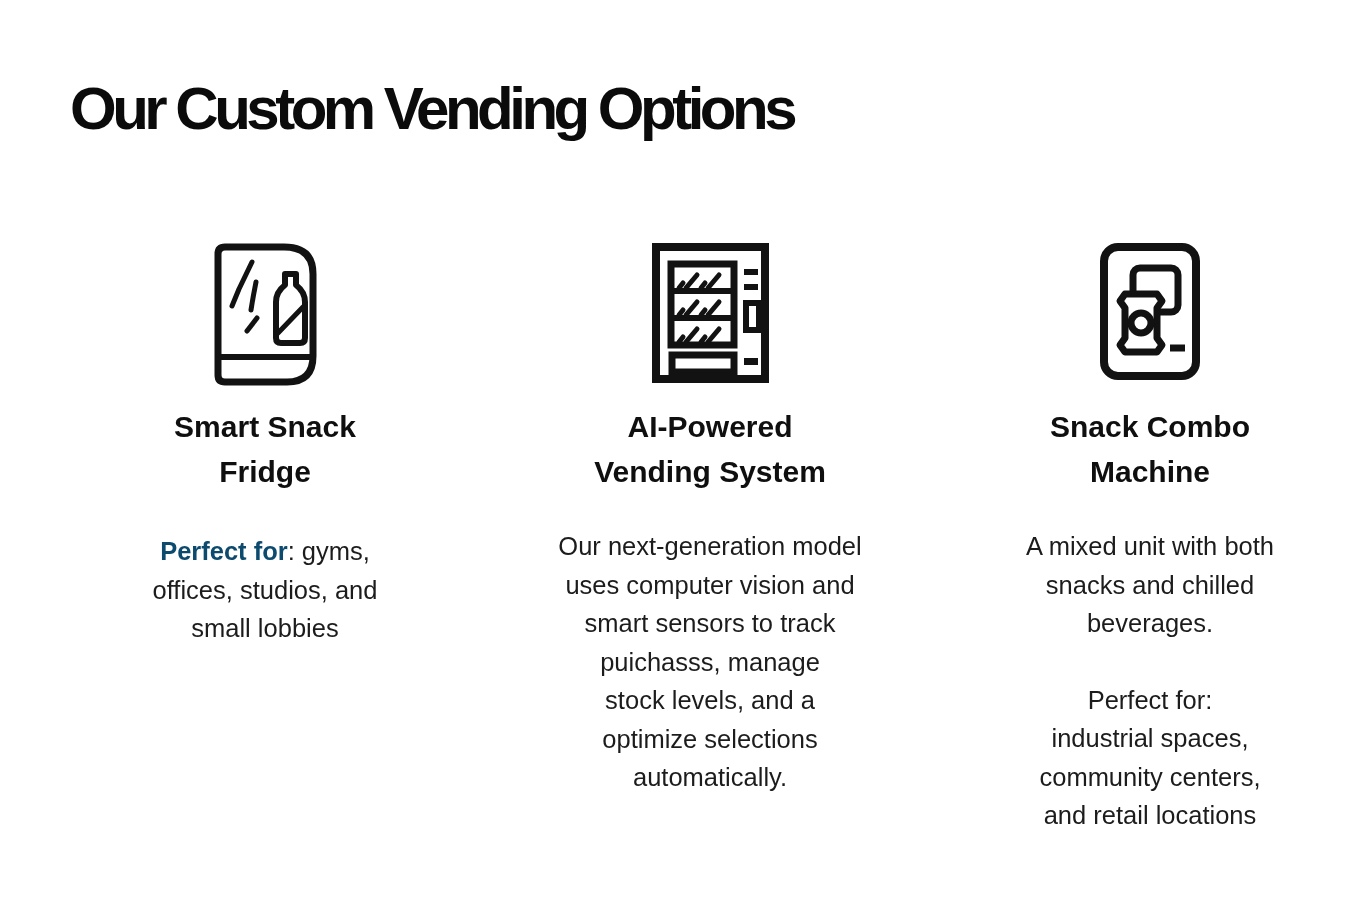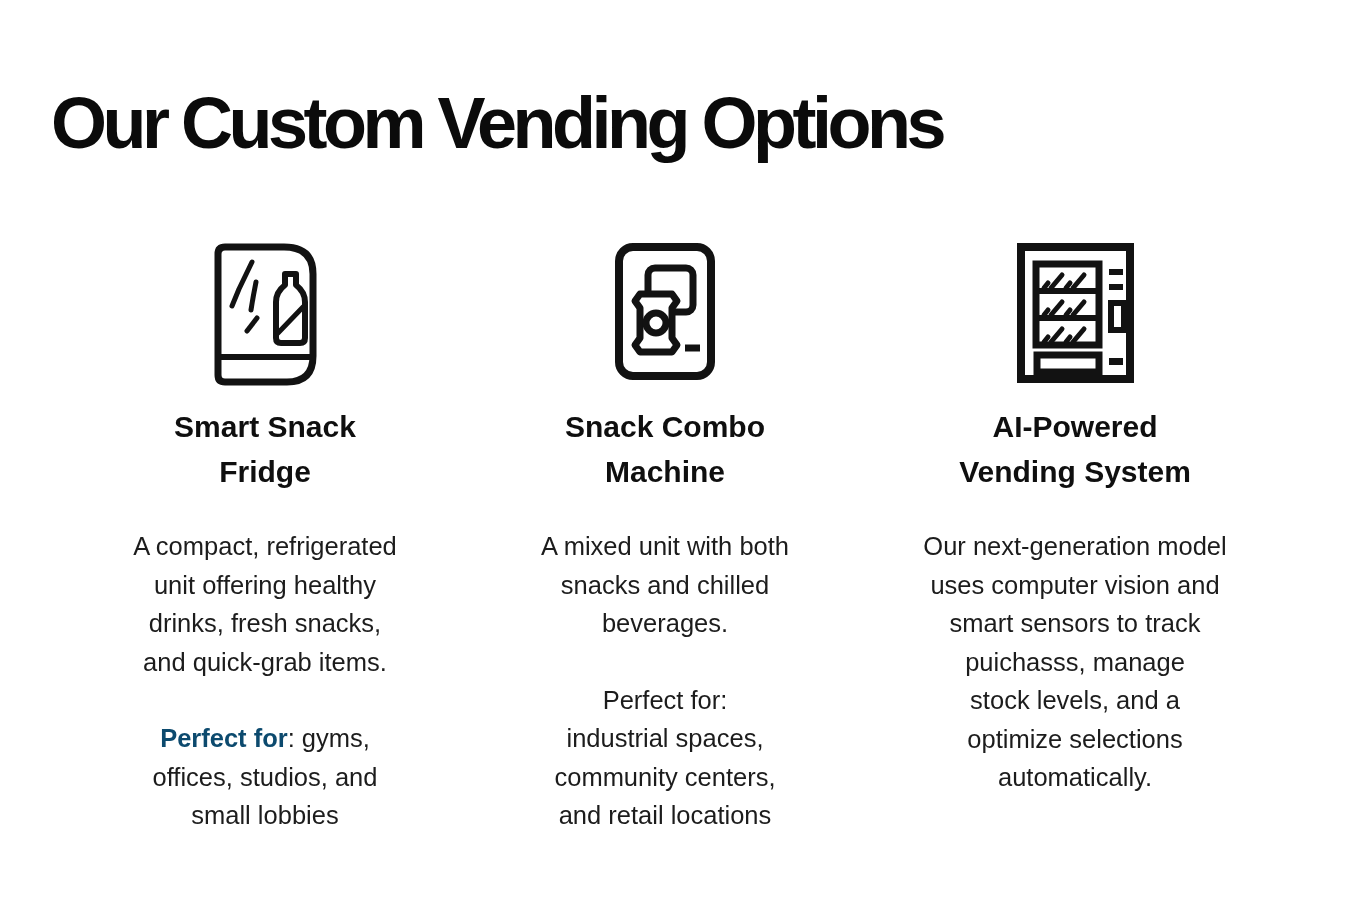--- a/index.html
+++ b/index.html
@@ -6,33 +6,33 @@
   body {
     width: 1351px; height: 901px;
     background: #ffffff;
     font-family: "Liberation Sans", sans-serif;
     color: #161616;
     position: relative;
     overflow: hidden;
   }
   .page-title {
     position: absolute;
-    top: 39px; left: 51px;
-    font-size: 72px;
+    top: 39px; left: 70px;
+    font-size: 60px;
     font-weight: 700;
     letter-spacing: -4.5px;
     line-height: 1;
     color: #0b0b0b;
     white-space: nowrap;
   }
   .cards {
     position: absolute;
     top: 243px; left: 95px;
     display: flex;
-    gap: 65px;
+    gap: 95px;
   }
   .card {
     display: flex;
     flex-direction: column;
     align-items: center;
     text-align: center;
   }
   .card-1 { width: 340px; }
   .card-2 { width: 330px; }
   .card-3 { width: 360px; }
@@ -76,48 +76,23 @@
         <line x1="5" y1="114" x2="98" y2="114" stroke="#121212" stroke-width="6"></line>
         <path d="M71 31 h11 v11 q9 7 9 17 v36 q0 5 -5 5 h-19 q-5 0 -5 -5 v-36 q0 -10 9 -17 z" stroke="#121212" stroke-width="6" stroke-linejoin="round"></path>
         <line x1="64" y1="90" x2="89" y2="64" stroke="#121212" stroke-width="5" stroke-linecap="round"></line>
         <path d="M38 19 L25 46 L18 63" stroke="#121212" stroke-width="5" stroke-linecap="round" stroke-linejoin="round"></path>
         <path d="M42 39 Q39 54 37 67" stroke="#121212" stroke-width="5" stroke-linecap="round"></path>
         <line x1="43" y1="75" x2="33" y2="88" stroke="#121212" stroke-width="5" stroke-linecap="round"></line>
       </svg>
     </div>
     <h2 class="card-title">Smart Snack
 Fridge</h2>
-    <p class="desc">A compact, refrigerated
-unit offering healthy
-drinks, fresh snacks,
-and quick-grab items.</p>
     <p class="desc perfect"><strong>Perfect for</strong><span>: gyms,
 offices, studios, and
 small lobbies</span></p>
-  </section>
-
-  <section class="card card-2">
-    <div class="icon-wrap">
-      <svg width="100" height="137" viewBox="0 0 100 137" fill="none">
-        <rect x="4" y="4" width="92" height="129" rx="14" stroke="#121212" stroke-width="8"></rect>
-        <rect x="33" y="25" width="45" height="44" rx="7" stroke="#121212" stroke-width="7"></rect>
-        <path d="M25 51 L57 51 L62 58 L57 65 L57 95 L62 102 L57 109 L25 109 L20 102 L25 95 L25 65 L20 58 Z" fill="#ffffff" stroke="#121212" stroke-width="7" stroke-linejoin="round"></path>
-        <circle cx="41" cy="80" r="10" fill="#ffffff" stroke="#121212" stroke-width="7"></circle>
-        <line x1="70" y1="105" x2="85" y2="105" stroke="#121212" stroke-width="7"></line>
-      </svg>
-    </div>
-    <h2 class="card-title">Snack Combo
-Machine</h2>
-    <p class="desc">A mixed unit with both
-snacks and chilled
-beverages.</p>
-    <p class="desc perfect"><strong></strong><span>Perfect for:
-industrial spaces,
-community centers,
-and retail locations</span></p>
   </section>
 
   <section class="card card-3">
     <div class="icon-wrap">
       <svg width="117" height="140" viewBox="0 0 117 140" fill="none">
         <rect x="4" y="4" width="109" height="132" stroke="#121212" stroke-width="8"></rect>
         <rect x="19" y="21" width="63" height="81" stroke="#121212" stroke-width="7"></rect>
         <line x1="19" y1="48" x2="82" y2="48" stroke="#121212" stroke-width="6"></line>
         <line x1="19" y1="75" x2="82" y2="75" stroke="#121212" stroke-width="6"></line>
 
@@ -142,13 +117,34 @@
 Vending System</h2>
     <p class="desc">Our next-generation model
 uses computer vision and
 smart sensors to track
 puichasss, manage
 stock levels, and a
 optimize selections
 automatically.</p>
   </section>
 
+  <section class="card card-2">
+    <div class="icon-wrap">
+      <svg width="100" height="137" viewBox="0 0 100 137" fill="none">
+        <rect x="4" y="4" width="92" height="129" rx="14" stroke="#121212" stroke-width="8"></rect>
+        <rect x="33" y="25" width="45" height="44" rx="7" stroke="#121212" stroke-width="7"></rect>
+        <path d="M25 51 L57 51 L62 58 L57 65 L57 95 L62 102 L57 109 L25 109 L20 102 L25 95 L25 65 L20 58 Z" fill="#ffffff" stroke="#121212" stroke-width="7" stroke-linejoin="round"></path>
+        <circle cx="41" cy="80" r="10" fill="#ffffff" stroke="#121212" stroke-width="7"></circle>
+        <line x1="70" y1="105" x2="85" y2="105" stroke="#121212" stroke-width="7"></line>
+      </svg>
+    </div>
+    <h2 class="card-title">Snack Combo
+Machine</h2>
+    <p class="desc">A mixed unit with both
+snacks and chilled
+beverages.</p>
+    <p class="desc perfect"><strong></strong><span>Perfect for:
+industrial spaces,
+community centers,
+and retail locations</span></p>
+  </section>
+
 </div>
 
 </body></html>

